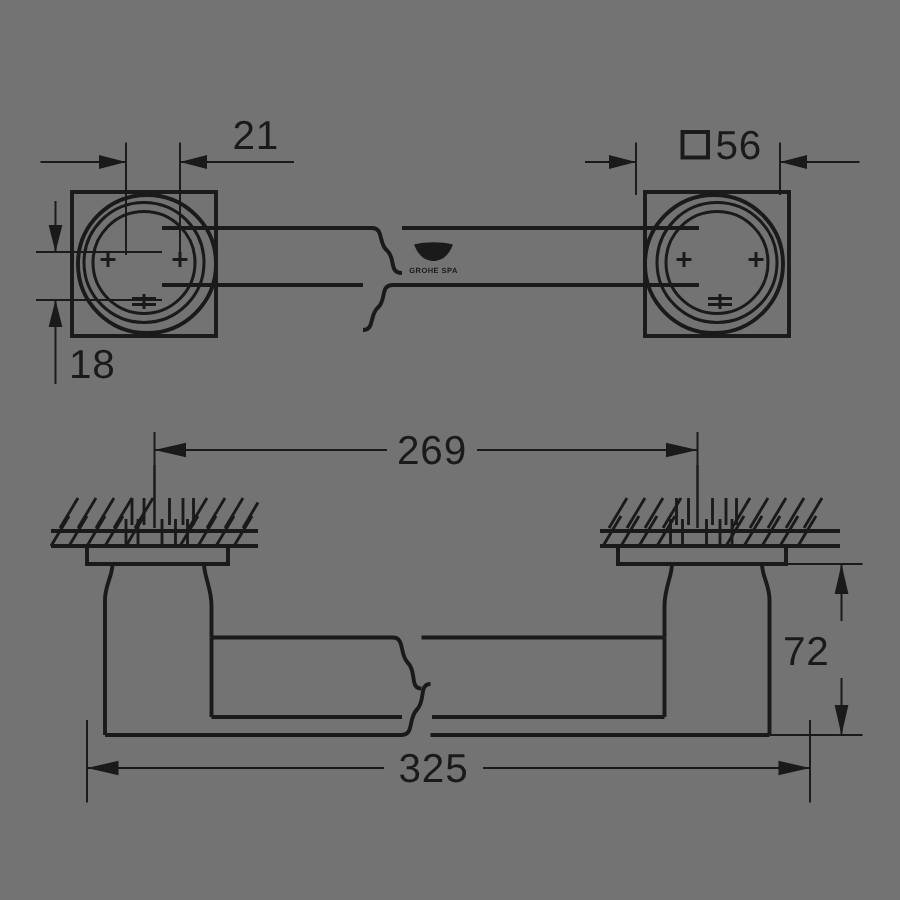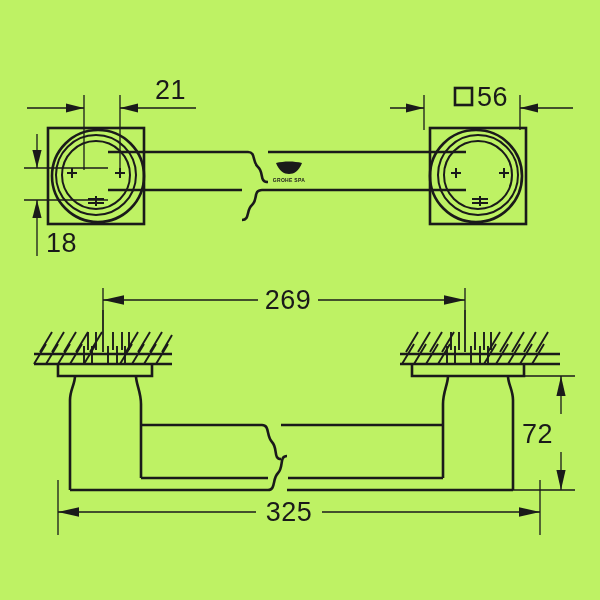--- a/index.html
+++ b/index.html
@@ -10,21 +10,21 @@
   body {
     width: 600px;
     height: 600px;
     font-family: "Liberation Sans", sans-serif;
     overflow: hidden;
   }
   #drawing-root {
     position: relative;
     width: 600px;
     height: 600px;
-    background: #bef264;
+    background: #737373;
   }
   svg#tech-drawing {
     display: block;
     width: 600px;
     height: 600px;
   }
   .ln {
     stroke: #1a1a1a;
     fill: none;
     stroke-linecap: butt;

